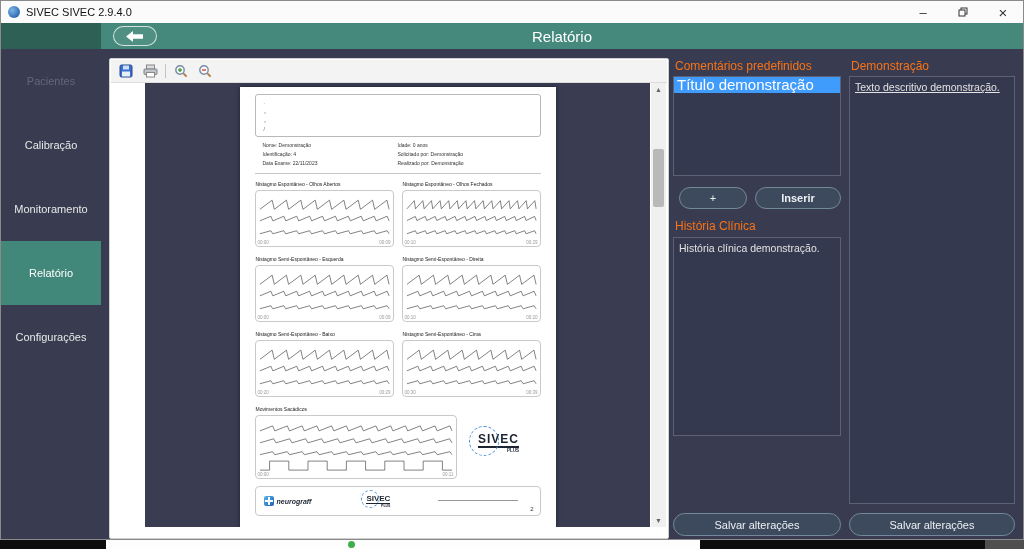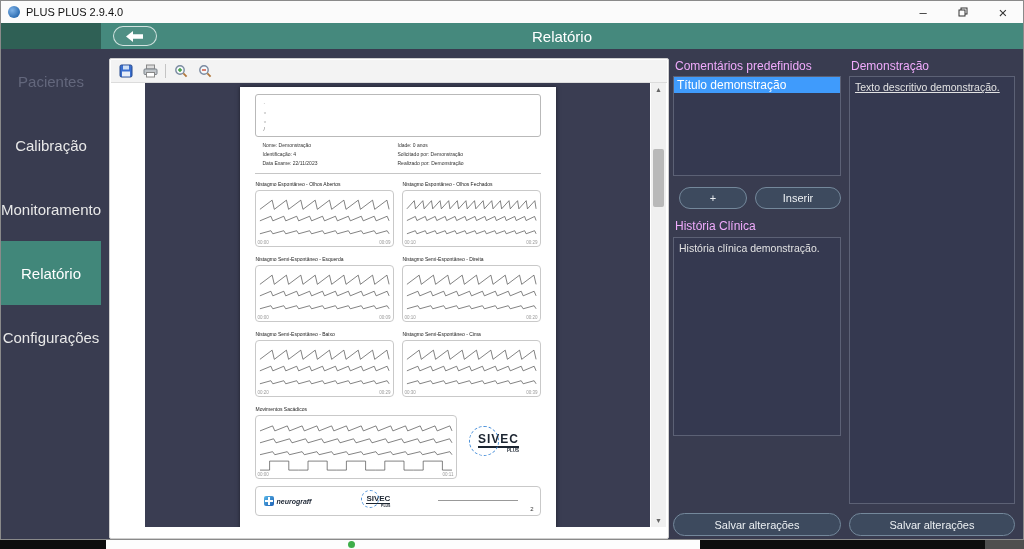--- a/index.html
+++ b/index.html
@@ -16,21 +16,21 @@
   .tb-btn svg { display:block; }
 
   
   .header { position:absolute; left:0; top:22px; width:100%; height:26px; background:#45897d; }
   .header-left { position:absolute; left:0; top:0; width:100px; height:26px; background:#2f6055; }
   .back-btn { position:absolute; left:112px; top:3px; width:44px; height:20px; border:1px solid rgba(255,255,255,.75); border-radius:10px; background:rgba(255,255,255,.06); display:flex; align-items:center; justify-content:center; }
   .header-title { position:absolute; left:100px; right:0; top:0; height:26px; display:flex; align-items:center; justify-content:center; color:#fff; font-size:15px; }
 
   
   .sidebar { position:absolute; left:0; top:48px; width:100px; bottom:2px; background:#393c50; }
-  .side-item { height:64px; display:flex; align-items:center; justify-content:center; font-size:15px; color:#e8e8e8; cursor:default; }
+  .side-item { height:64px; display:flex; align-items:center; justify-content:center; font-size:11px; color:#e8e8e8; cursor:default; }
   .side-item.dim { color:#63677c; }
   .side-item.active { background:#41877a; color:#fff; }
 
   
   .preview { position:absolute; left:108px; top:57px; width:560px; height:481px; background:#fff; border:1px solid #cfcfcf; border-radius:2px; }
   .pv-toolbar { position:absolute; left:1px; right:1px; top:1px; height:23px; background:#f3f3f3; border-bottom:1px solid #dcdcdc; display:flex; align-items:center; padding-left:6px; gap:6px; }
   .pv-tbtn { width:18px; height:18px; display:flex; align-items:center; justify-content:center; }
   .pv-sep { width:1px; height:14px; background:#c4c4c4; }
   .pv-viewport { position:absolute; left:3px; top:24px; right:18px; bottom:11px; background:#3a3d52; overflow:hidden;margin-left:32px; }
   .pv-scroll { position:absolute; right:2px; top:24px; width:15px; bottom:11px; background:#f0f0f0; }
@@ -68,41 +68,41 @@
   .ng-ico:after { content:""; position:absolute; left:1px; top:4px; width:8px; height:2px; background:#fff; }
   .ng-name { font-size:7px; font-weight:bold; font-style:italic; color:#1c2533; }
   .sivec-small { margin-left:55px; }
   .sivec-small .sivec-circle { width:18px; height:18px; left:-5px; top:-4px; }
   .sivec-small .sivec-name { font-size:8px; font-weight:bold; color:#1b2430; border-bottom:1.5px double #1b2430; line-height:9px; }
   .sivec-small .sivec-sub { font-size:3.5px; font-weight:bold; color:#1b2430; text-align:right; }
   .foot-line { position:absolute; right:22px; top:13px; width:80px; border-top:1px solid #999; }
   .page-num { position:absolute; right:6px; bottom:3px; font-size:6px; color:#333; }
 
   
-  .pane-title { position:absolute; font-size:12px; color:#f0abfc; }
+  .pane-title { position:absolute; font-size:12px; color:#f97316; }
   .boxed { position:absolute; background:#353950; border:1px solid #5c6175; }
-  .cp-item { height:16px; line-height:16px; font-size:12px; color:#e6e6e6; padding-left:3px; white-space:nowrap; overflow:hidden; cursor:default; }
+  .cp-item { height:16px; line-height:16px; font-size:15px; color:#e6e6e6; padding-left:3px; white-space:nowrap; overflow:hidden; cursor:default; }
   .cp-item.sel { background:#3f9bfc; color:#fff; }
   .pill { position:absolute; border:1px solid #74889b; border-radius:12px; background:#3d4a5e; color:#ecf0f3; font-size:11px; display:flex; align-items:center; justify-content:center; cursor:default; }
   .txtarea { color:#e2e2e2; font-size:10.5px; padding:4px 5px; line-height:13px; }
 
   
   .desk-strip { position:absolute; left:0; top:540px; width:1024px; height:9px; background:#0d0d0d; }
   .desk-white { position:absolute; left:106px; top:0; width:594px; height:9px; background:#fdfdfd; }
   .desk-green { position:absolute; left:348px; top:1px; width:7px; height:7px; border-radius:50%; background:#3fae4a; }
   .desk-gray { position:absolute; left:985px; top:0; width:39px; height:9px; background:#4f4f4f; }
 </style>
 </head>
 <body>
 
 <div class="window">
 
   <div class="titlebar">
     <div class="app-ico"></div>
-    <div class="tb-title">PLUS PLUS 2.9.4.0</div>
+    <div class="tb-title">SIVEC SIVEC 2.9.4.0</div>
     <div class="tb-btns">
       <div class="tb-btn">
           <span>–</span>
         </div>
       <div class="tb-btn">
         <svg width="10" height="10" viewBox="0 0 10 10">
             <rect x="3" y="1" width="6" height="6" fill="none" stroke="#333"></rect>
             <rect x="1" y="3" width="6" height="6" fill="#fbfbfb" stroke="#333"></rect>
           </svg>
       </div>
@@ -307,21 +307,21 @@
       <div class="pv-thumb"></div>
       <div class="pv-arrow down">▼</div>
     </div>
   </div>
 
   <div class="pane-title" style="left:674px; top:58px;">Comentários predefinidos</div>
   <div class="boxed" id="cp-list" style="left:672px; top:75px; width:168px; height:100px;">
       <div class="cp-item sel">Título demonstração</div>
     </div>
   <div class="pill" style="left:678px; top:186px; width:68px; height:22px;">+</div>
-  <div class="pill" style="left:754px; top:186px; width:86px; height:22px;">Inserir</div>
+  <div class="pill" style="left:754px; top:186px; width:86px; height:22px;font-weight:bold;">Inserir</div>
   <div class="pane-title" style="left:674px; top:218px;">História Clínica</div>
   <div class="boxed txtarea" style="left:672px; top:236px; width:168px; height:199px;">História clínica demonstração.</div>
   <div class="pill" style="left:672px; top:512px; width:168px; height:23px;">Salvar alterações</div>
 
   <div class="pane-title" style="left:850px; top:58px;">Demonstração</div>
   <div class="boxed txtarea" style="left:848px; top:75px; width:166px; height:428px;text-decoration:underline;">Texto descritivo demonstração.</div>
   <div class="pill" style="left:848px; top:512px; width:166px; height:23px;">Salvar alterações</div>
 
 </div>
 

